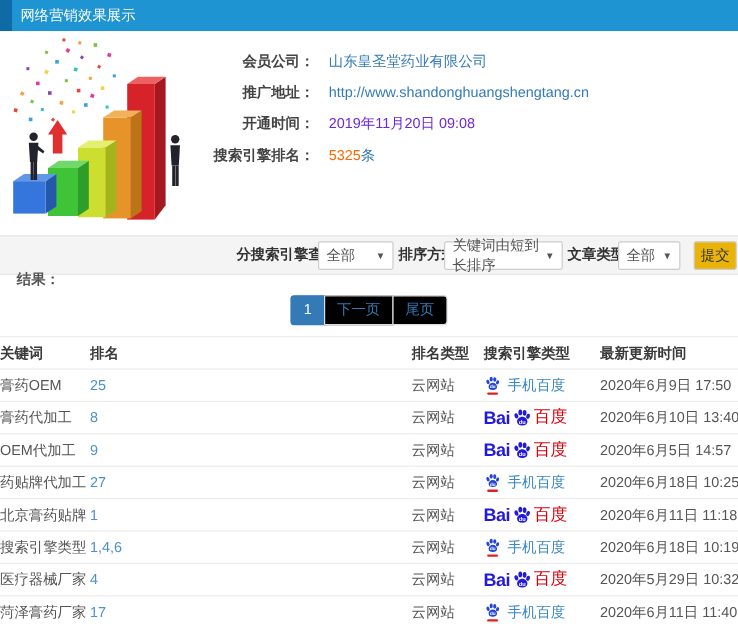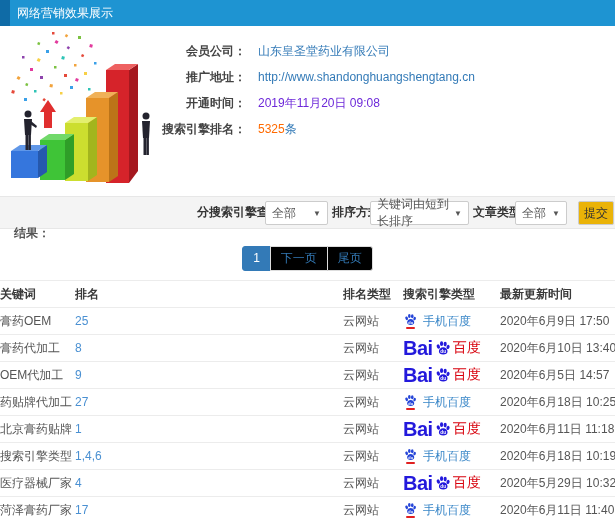--- a/index.html
+++ b/index.html
@@ -8,21 +8,21 @@
   .page { position:relative; width:615px; height:380px; background:#fff; }
 
   
   .titlebar { position:relative; height:26px; background:#1e94d2; }
   .titlebar-accent { position:absolute; left:0; top:0; width:10px; height:26px; background:#0f6ba6; }
   .titlebar-title { display:inline-block; color:#fff; line-height:26px; padding-left:17px; font-size:12px; }
 
   
   .info { position:relative; height:170px; background:#fff; }
   .chart-img { position:absolute; left:4px; top:2px; }
-  .fields { position:absolute; left:158px; top:12px; }
+  .fields { position:absolute; left:174px; top:12px; }
   .field-row { height:26px; display:flex; align-items:center; }
   .field-label { display:inline-block; width:88px; text-align:right; color:#444; font-weight:bold; margin-right:12px; white-space:nowrap; }
   .link { color:#337ab7; text-decoration:none; }
   .plain-value { color:#6d28d9; }
   .hl-num { color:#ff6a00; }
 
   
   .filter-band { position:relative; height:33px; background:#f4f4f4; border-top:1px solid #e7e7e7; border-bottom:1px solid #e7e7e7; }
   .result-label { position:absolute; left:14px; top:0; line-height:31px; color:#555; font-weight:bold;margin-top:21px; }
   .f-label { position:absolute; top:0; line-height:31px; color:#333; font-weight:bold; white-space:nowrap; }
@@ -51,21 +51,21 @@
   .kw { color:#555; }
   .rank-link { color:#4a90d2; text-decoration:none; }
   .engine-cell { padding-left:10px; }
 
   
   .engine-mobile { display:inline-flex; align-items:center; gap:5px; }
   .paw-wrap { display:inline-flex; flex-direction:column; align-items:center; }
   .paw-underline { width:9px; height:2px; background:#e02020; margin-top:1px; border-radius:1px; }
   .mobile-label { color:#3a87c8; }
   .engine-baidu { display:inline-flex; align-items:center; gap:1px; }
-  .baidu-bai { color:#2319dc; font-weight:bold; font-size:20px; letter-spacing:-0.5px; }
+  .baidu-bai { color:#2319dc; font-weight:bold; font-size:15px; letter-spacing:-0.5px; }
   .baidu-cn  { color:#d8000c; font-weight:normal; font-size:14px; }
 </style>
 </head>
 <body>
 
 <div class="page">
 
   <div class="titlebar">
     <div class="titlebar-accent"></div>
     <span class="titlebar-title">网络营销效果展示</span>

